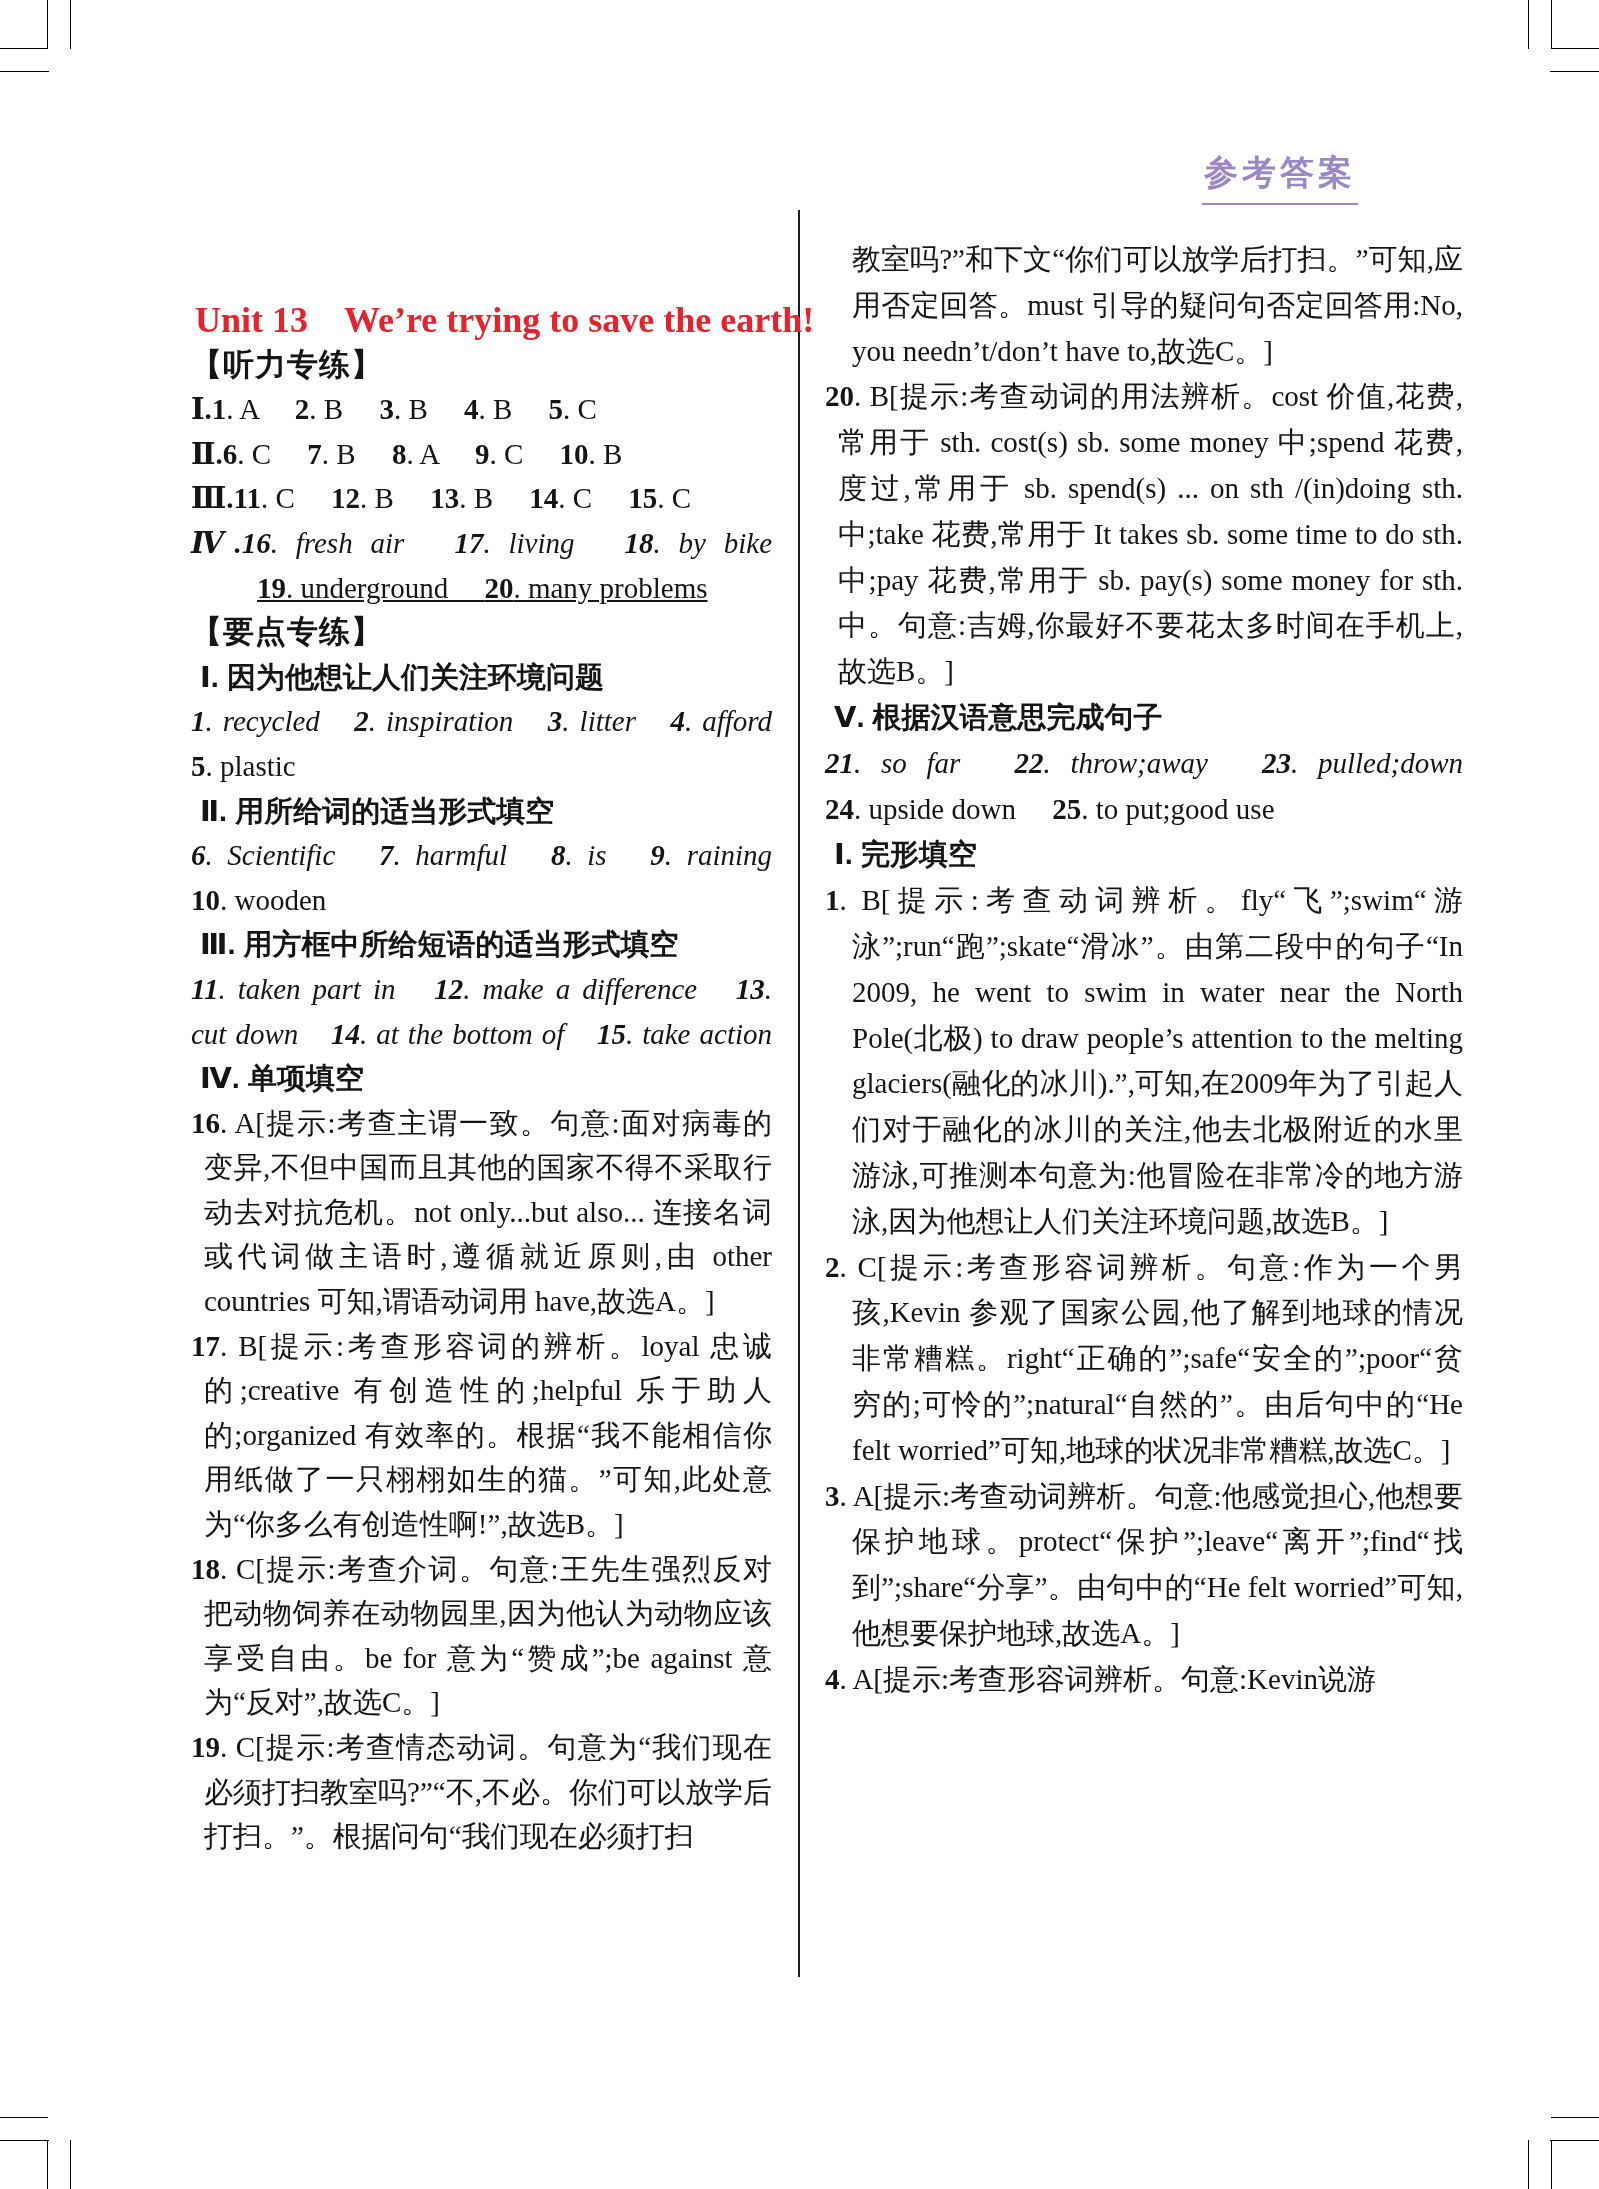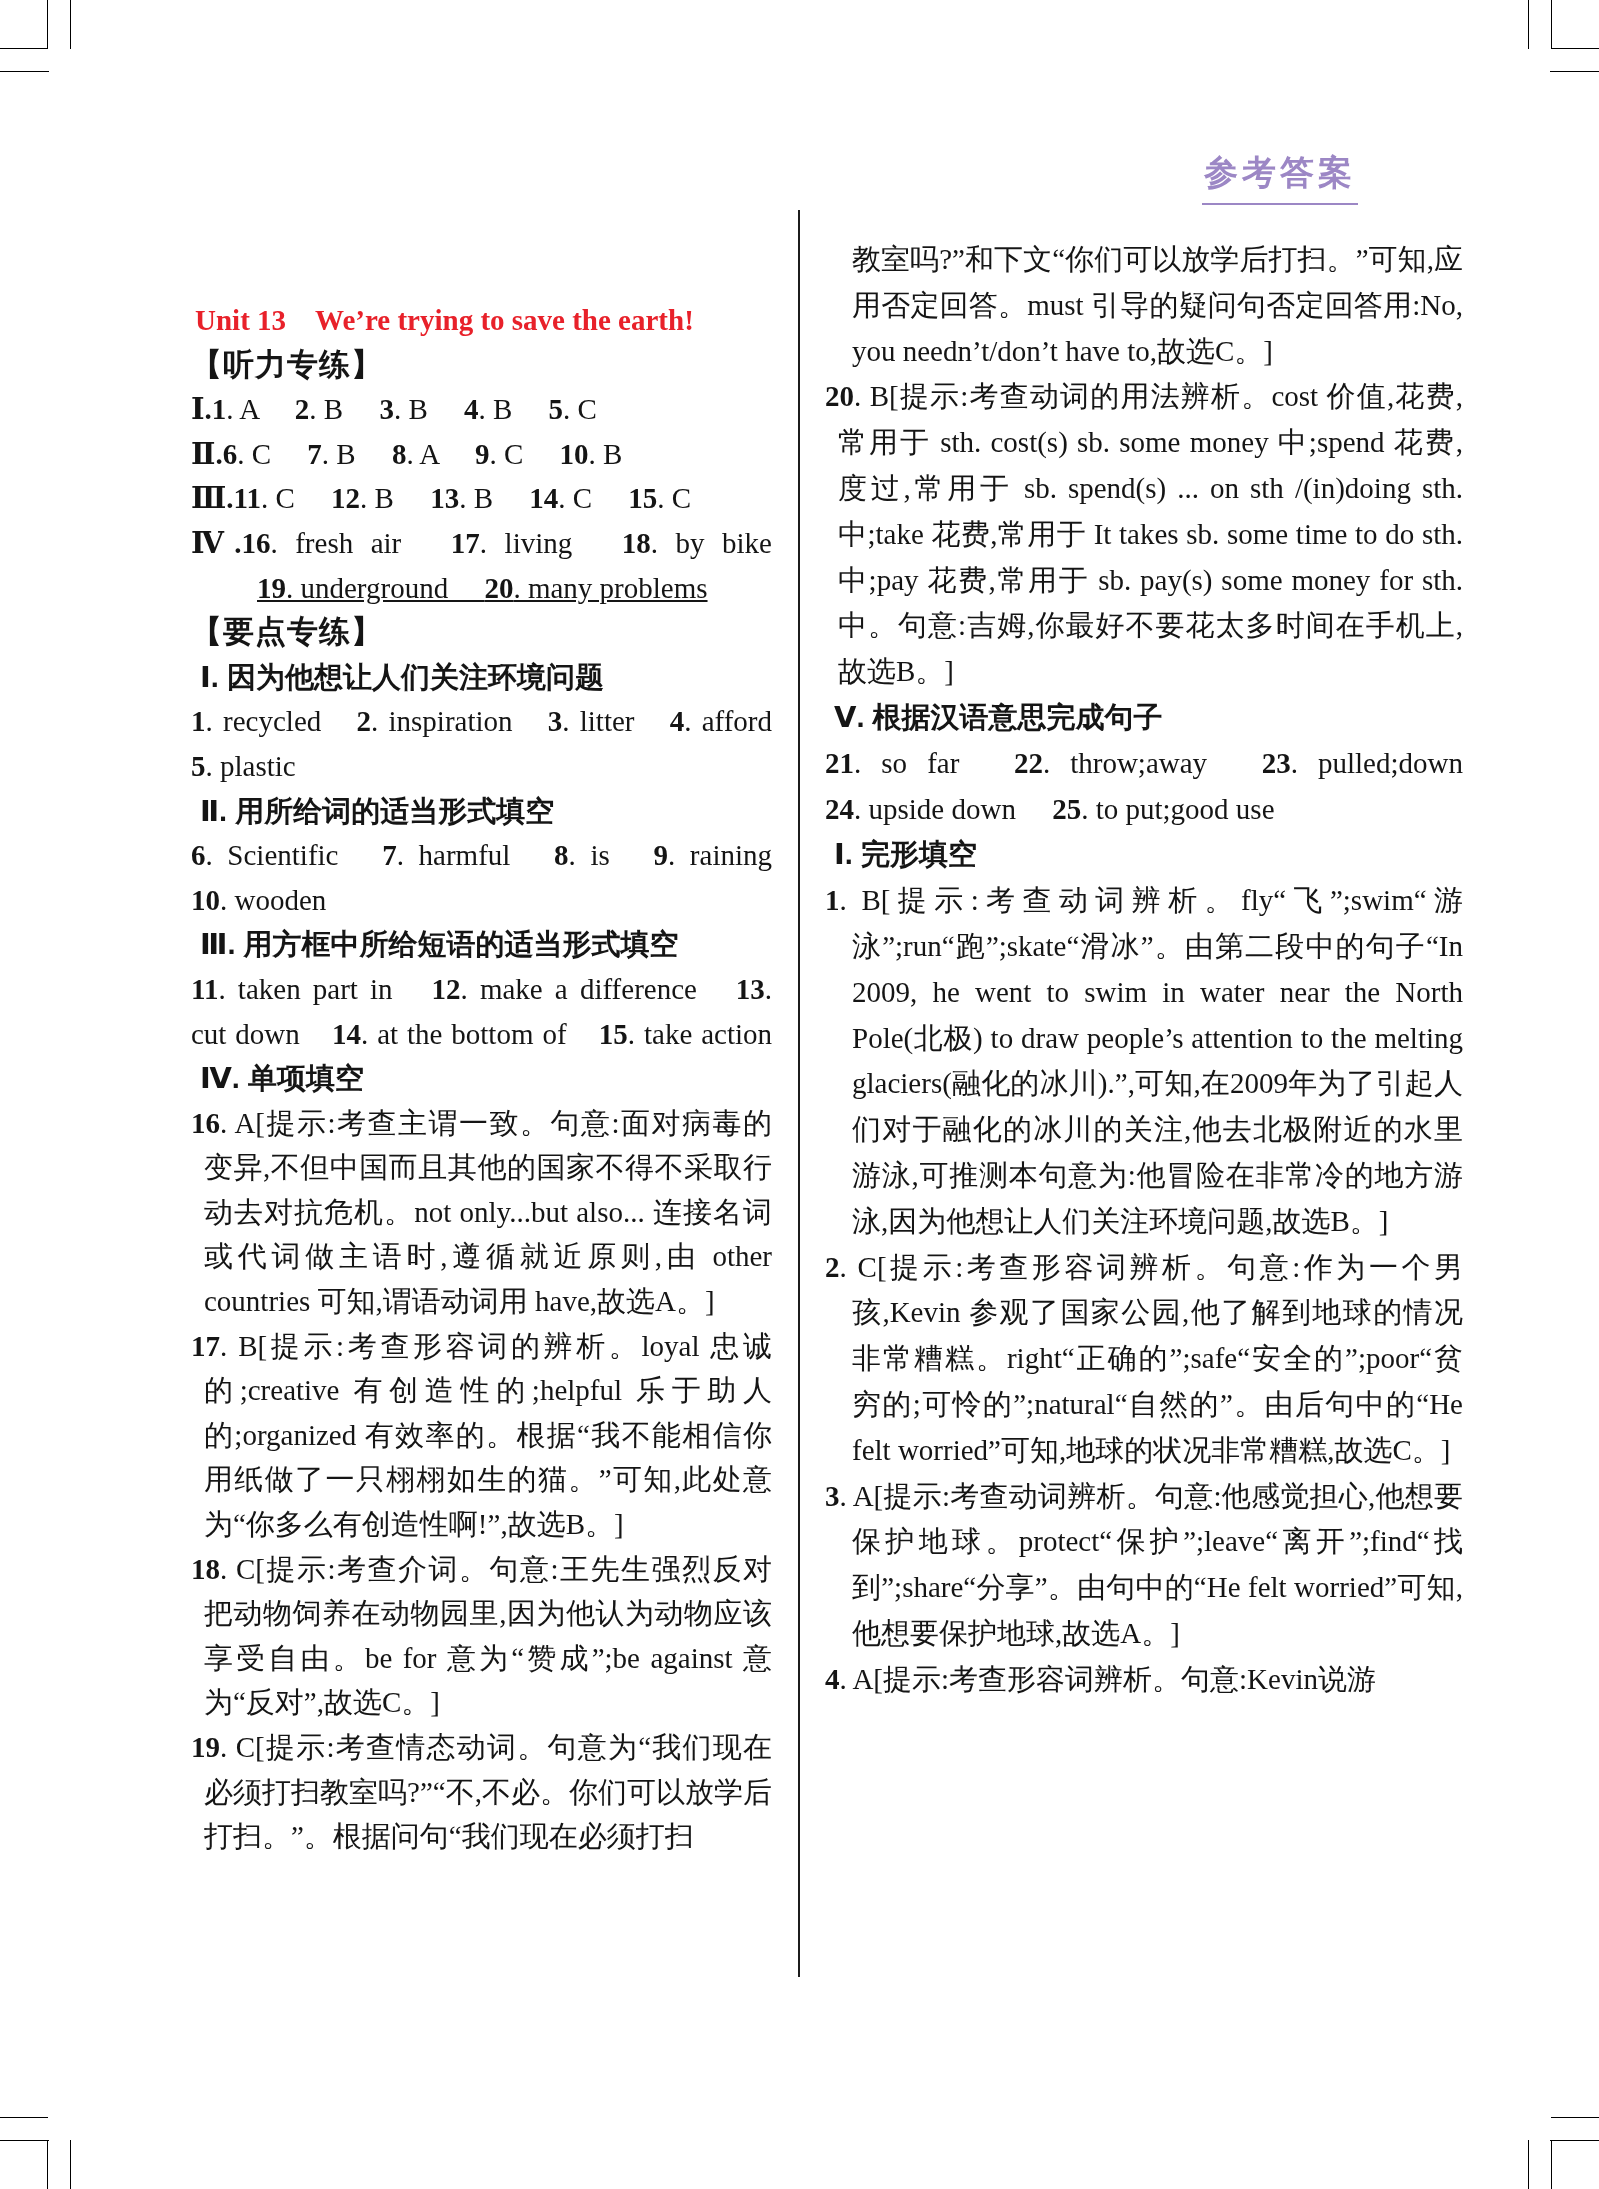--- a/index.html
+++ b/index.html
@@ -20,33 +20,33 @@
     font-family:"Liberation Serif","DejaVu Serif",serif;
   }
   
   .divider { position:absolute; left:798px; top:210px; width:2px; height:1767px; background:#1c1c1c; }
   
   .col { position:absolute; font-size:29px; }
   .col-left  { left:191px; top:298px; width:581px; line-height:44.6px; }
   .col-right { left:825px; top:205px; width:638px; line-height:45.8px; }
   .blk { margin:0; }
   .title {
-    color:var(--title_red,#e8212a); font-weight:bold; font-size:29px;
+    color:var(--title_red,#e8212a); font-weight:bold; font-size:36px;
     white-space:nowrap; padding-left:4px;
   }
   .hdr {
     font-family:"Liberation Sans","DejaVu Sans",sans-serif;
     font-weight:bold; font-size:31px; letter-spacing:1px;
   }
   .sub {
     font-family:"Liberation Sans","DejaVu Sans",sans-serif;
     font-weight:bold; font-size:29px; padding-left:9px;
   }
   .line {}
-  .jl { text-align:justify; text-align-last:justify; }
+  .jl { text-align:justify; text-align-last:justify;font-style:italic; }
   .indent66 { padding-left:66px;text-decoration:underline; }
   .item { text-align:justify; }
   .item.n2 { padding-left:13px; text-indent:-13px; }
   .item.n1 { padding-left:27px; text-indent:-27px; }
   .cont { padding-left:27px; text-align:justify;margin-top:32px; }
   b { font-weight:bold; }
 </style>
 </head>
 <body>
 

